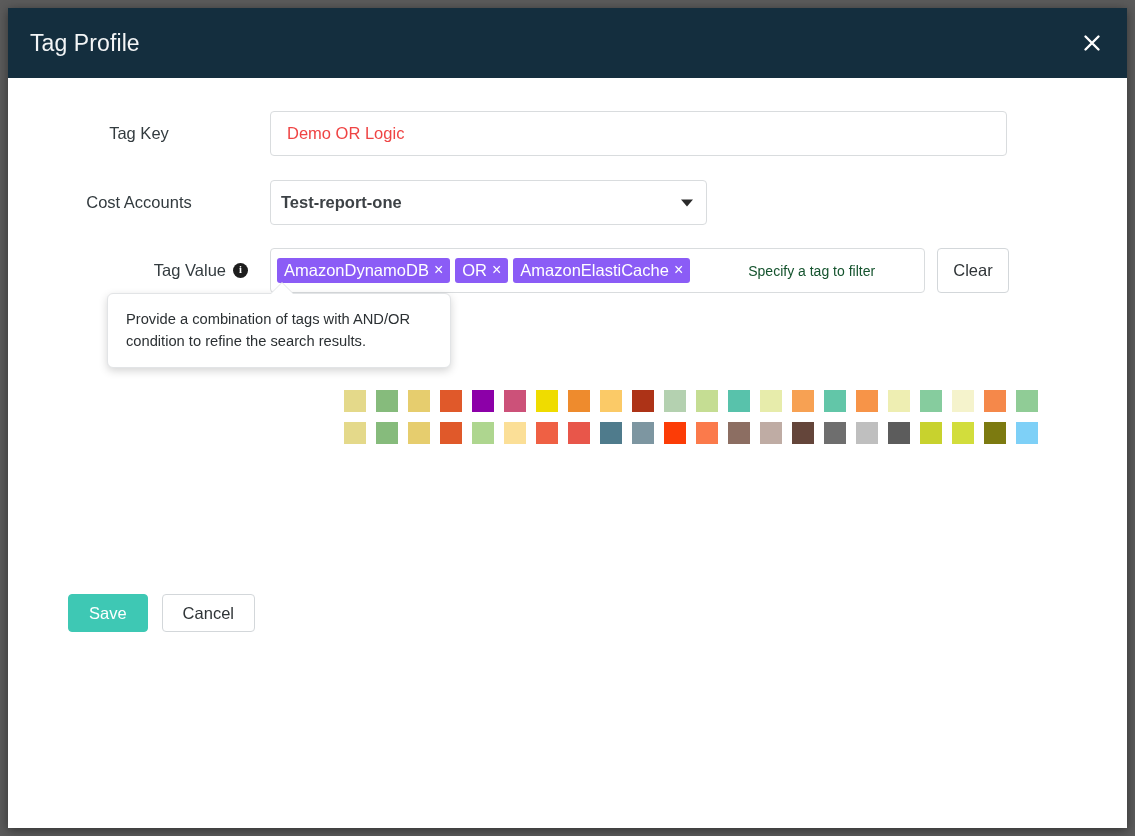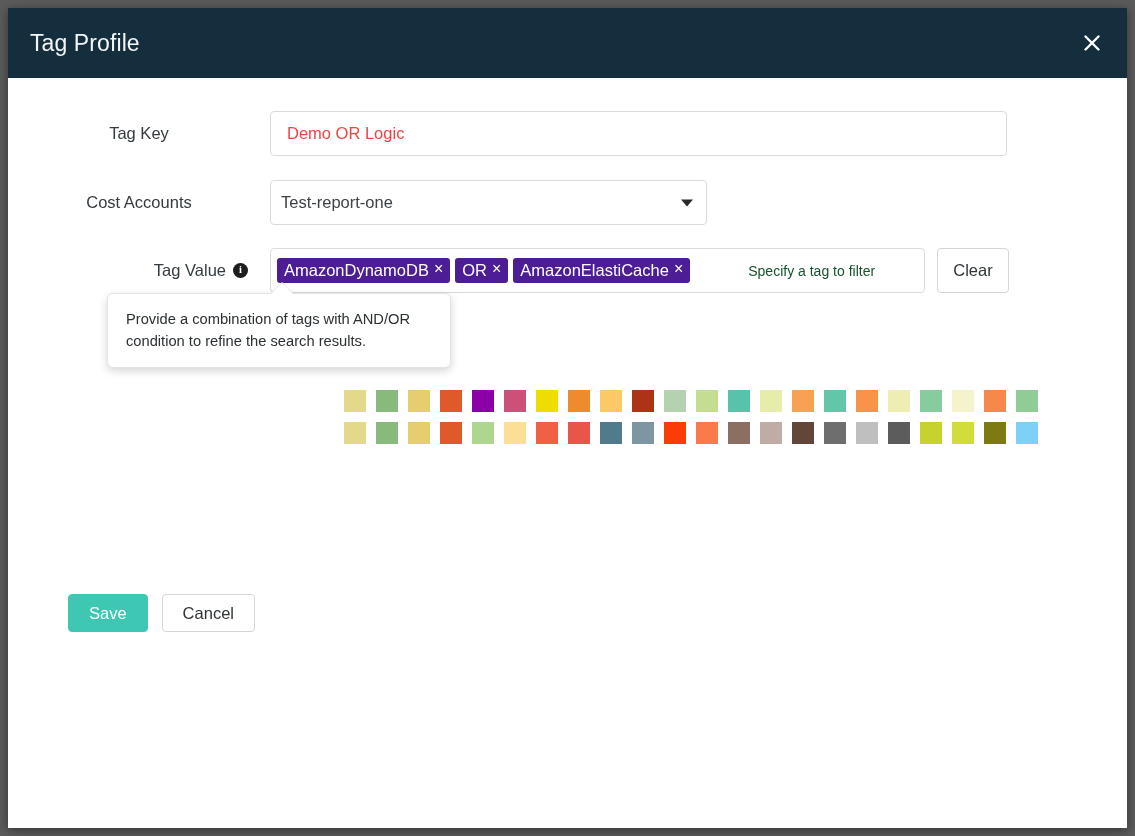--- a/index.html
+++ b/index.html
@@ -120,20 +120,21 @@
   .select-box {
     width: 437px; height: 45px;
     border: 1px solid #d9dcde;
     border-radius: 4px;
     background: #fff;
     font-size: 16.5px;
     color: #3d4246;
     padding: 0 34px 0 10px;
     display: flex; align-items: center;
     cursor: pointer;
+    font-weight: bold;
   }
   .caret {
     position: absolute;
     right: 14px; top: 50%;
     transform: translateY(-50%);
     width: 0; height: 0;
     border-left: 6px solid transparent;
     border-right: 6px solid transparent;
     border-top: 7px solid #2b2b2b;
     pointer-events: none;
@@ -154,22 +155,23 @@
     background: #fff;
     display: flex;
     align-items: center;
     flex-wrap: wrap;
     padding: 4px 6px;
     gap: 5px;
     cursor: text;
   }
   .chip {
     display: inline-flex;
+    align-items: center;
     gap: 5px;
-    background: #4c1d95;
+    background: #8b5cf6;
     color: #ffffff;
     border-radius: 3px;
     font-size: 16.5px;
     padding: 3px 7px 4px 7px;
     line-height: 1.15;
     white-space: nowrap;
   }
   .chip-x {
     font-size: 16px;
     line-height: 1;

